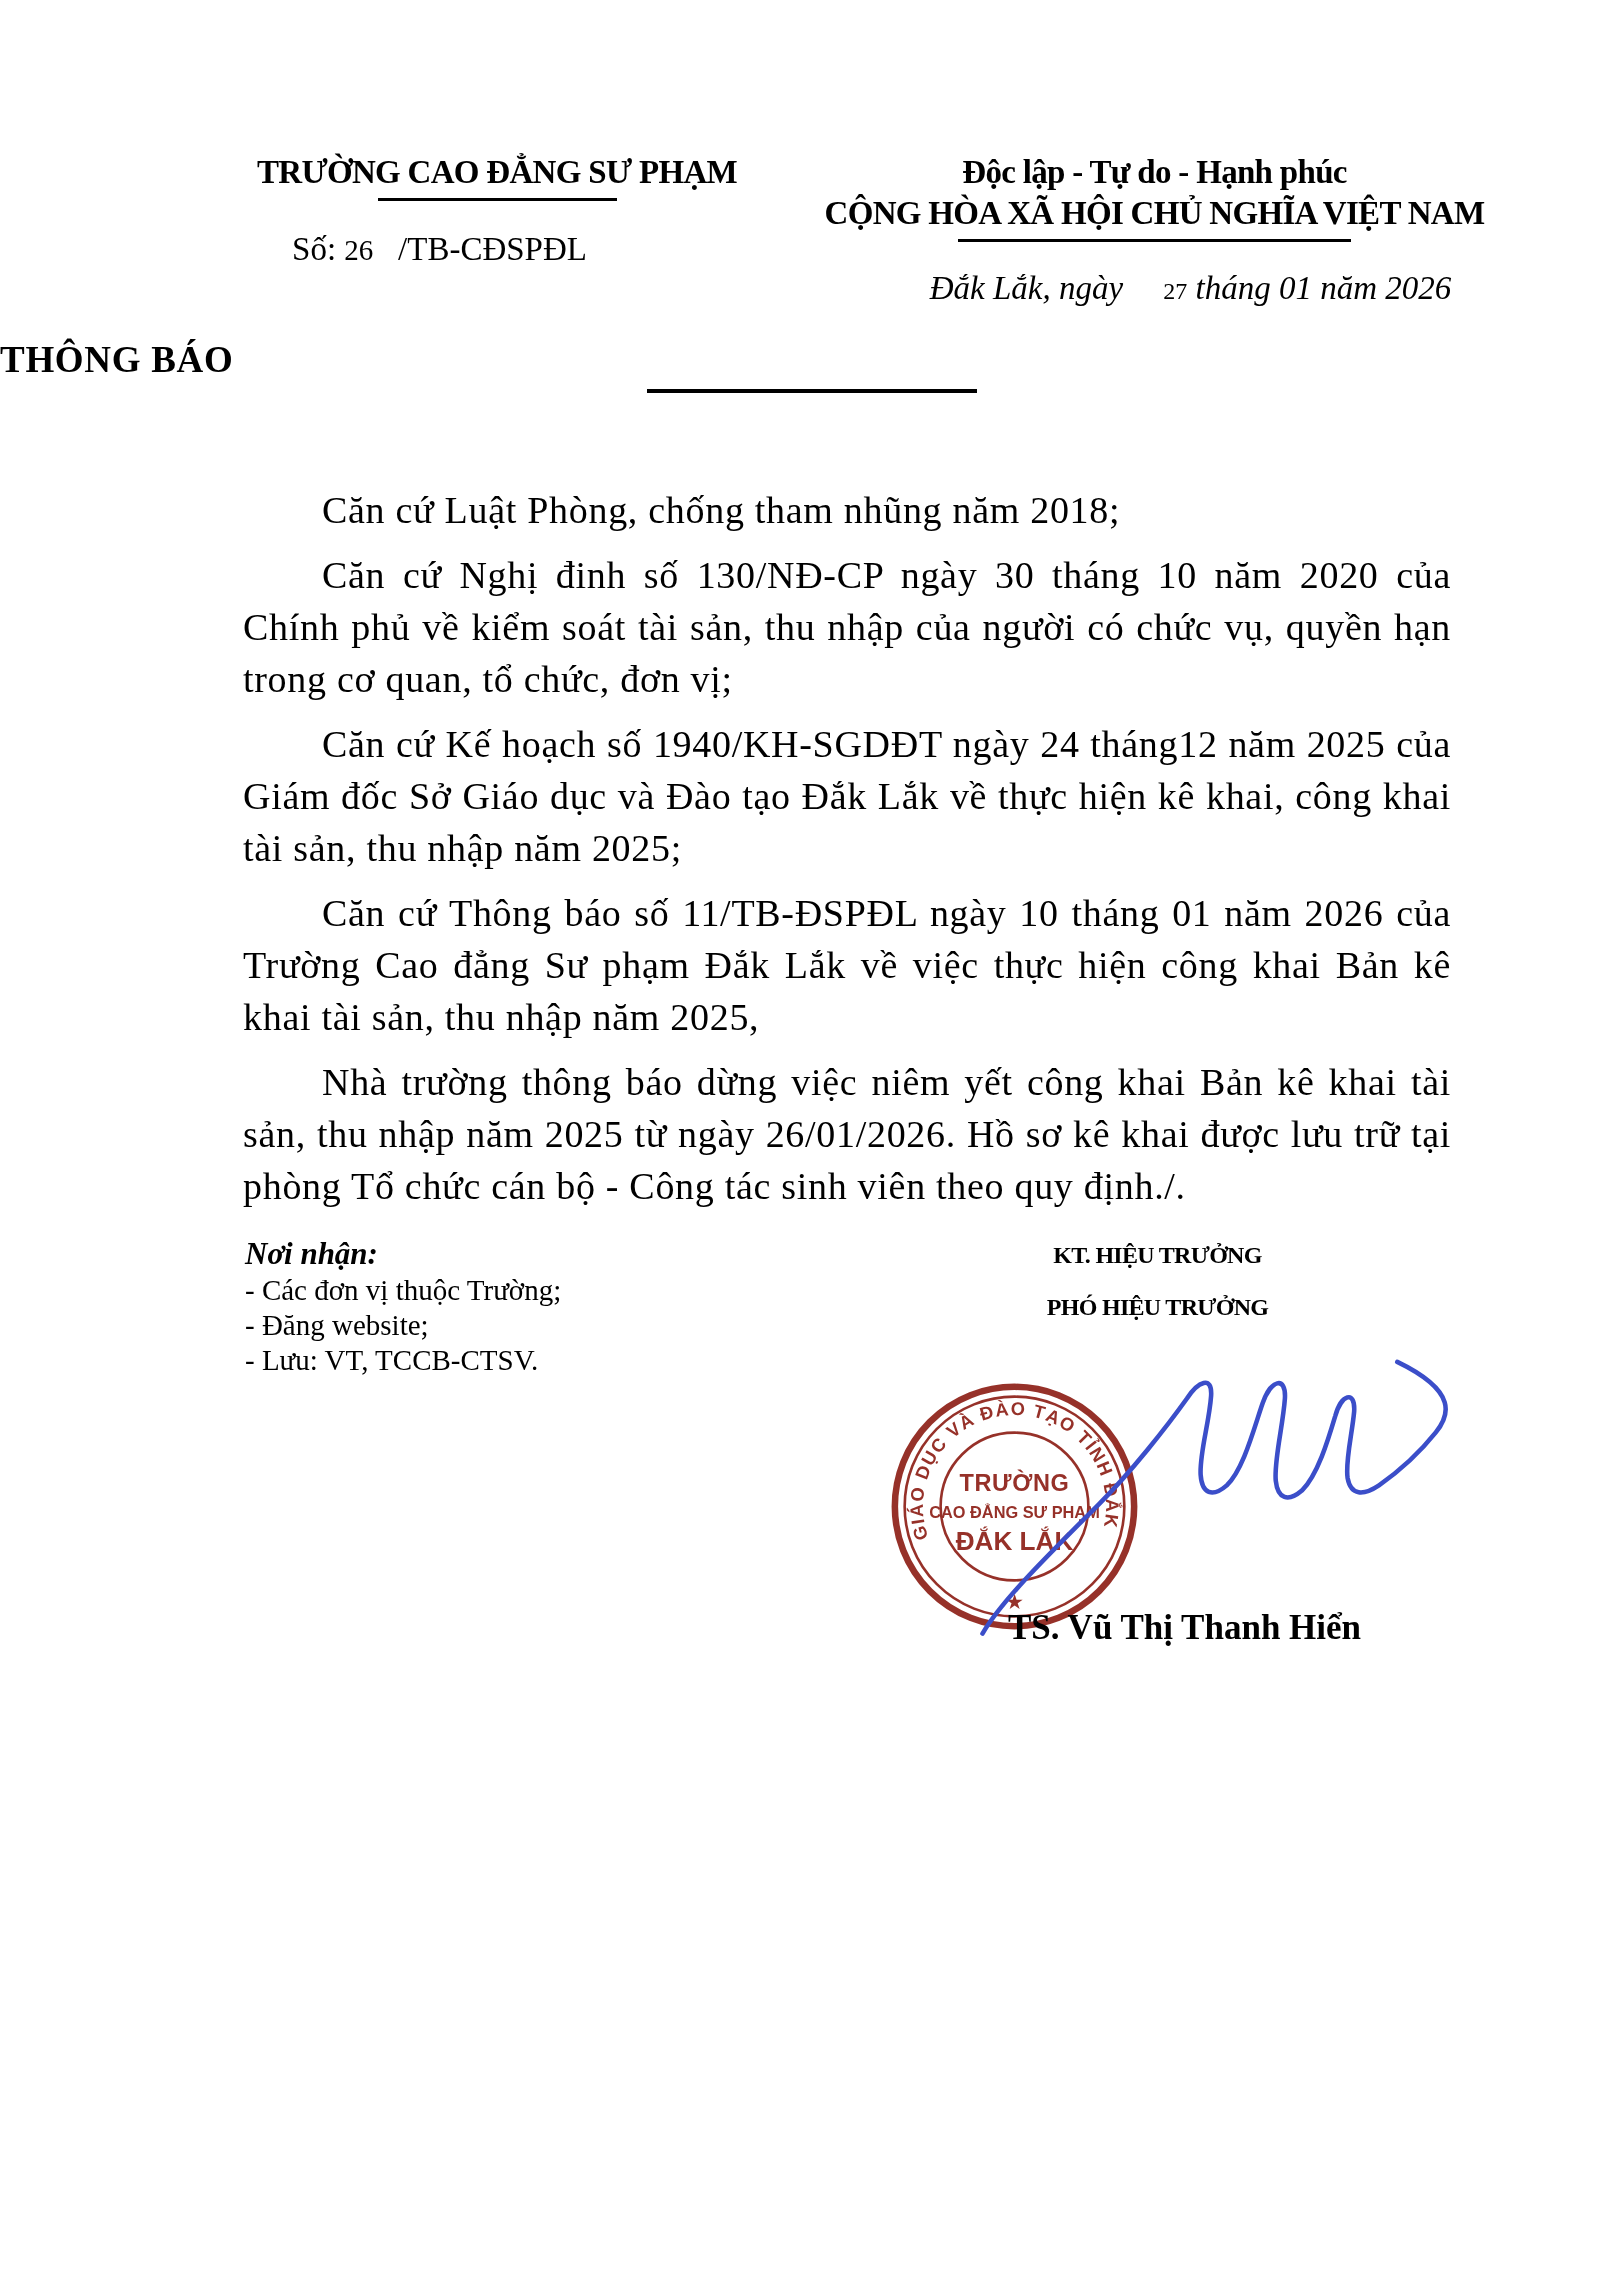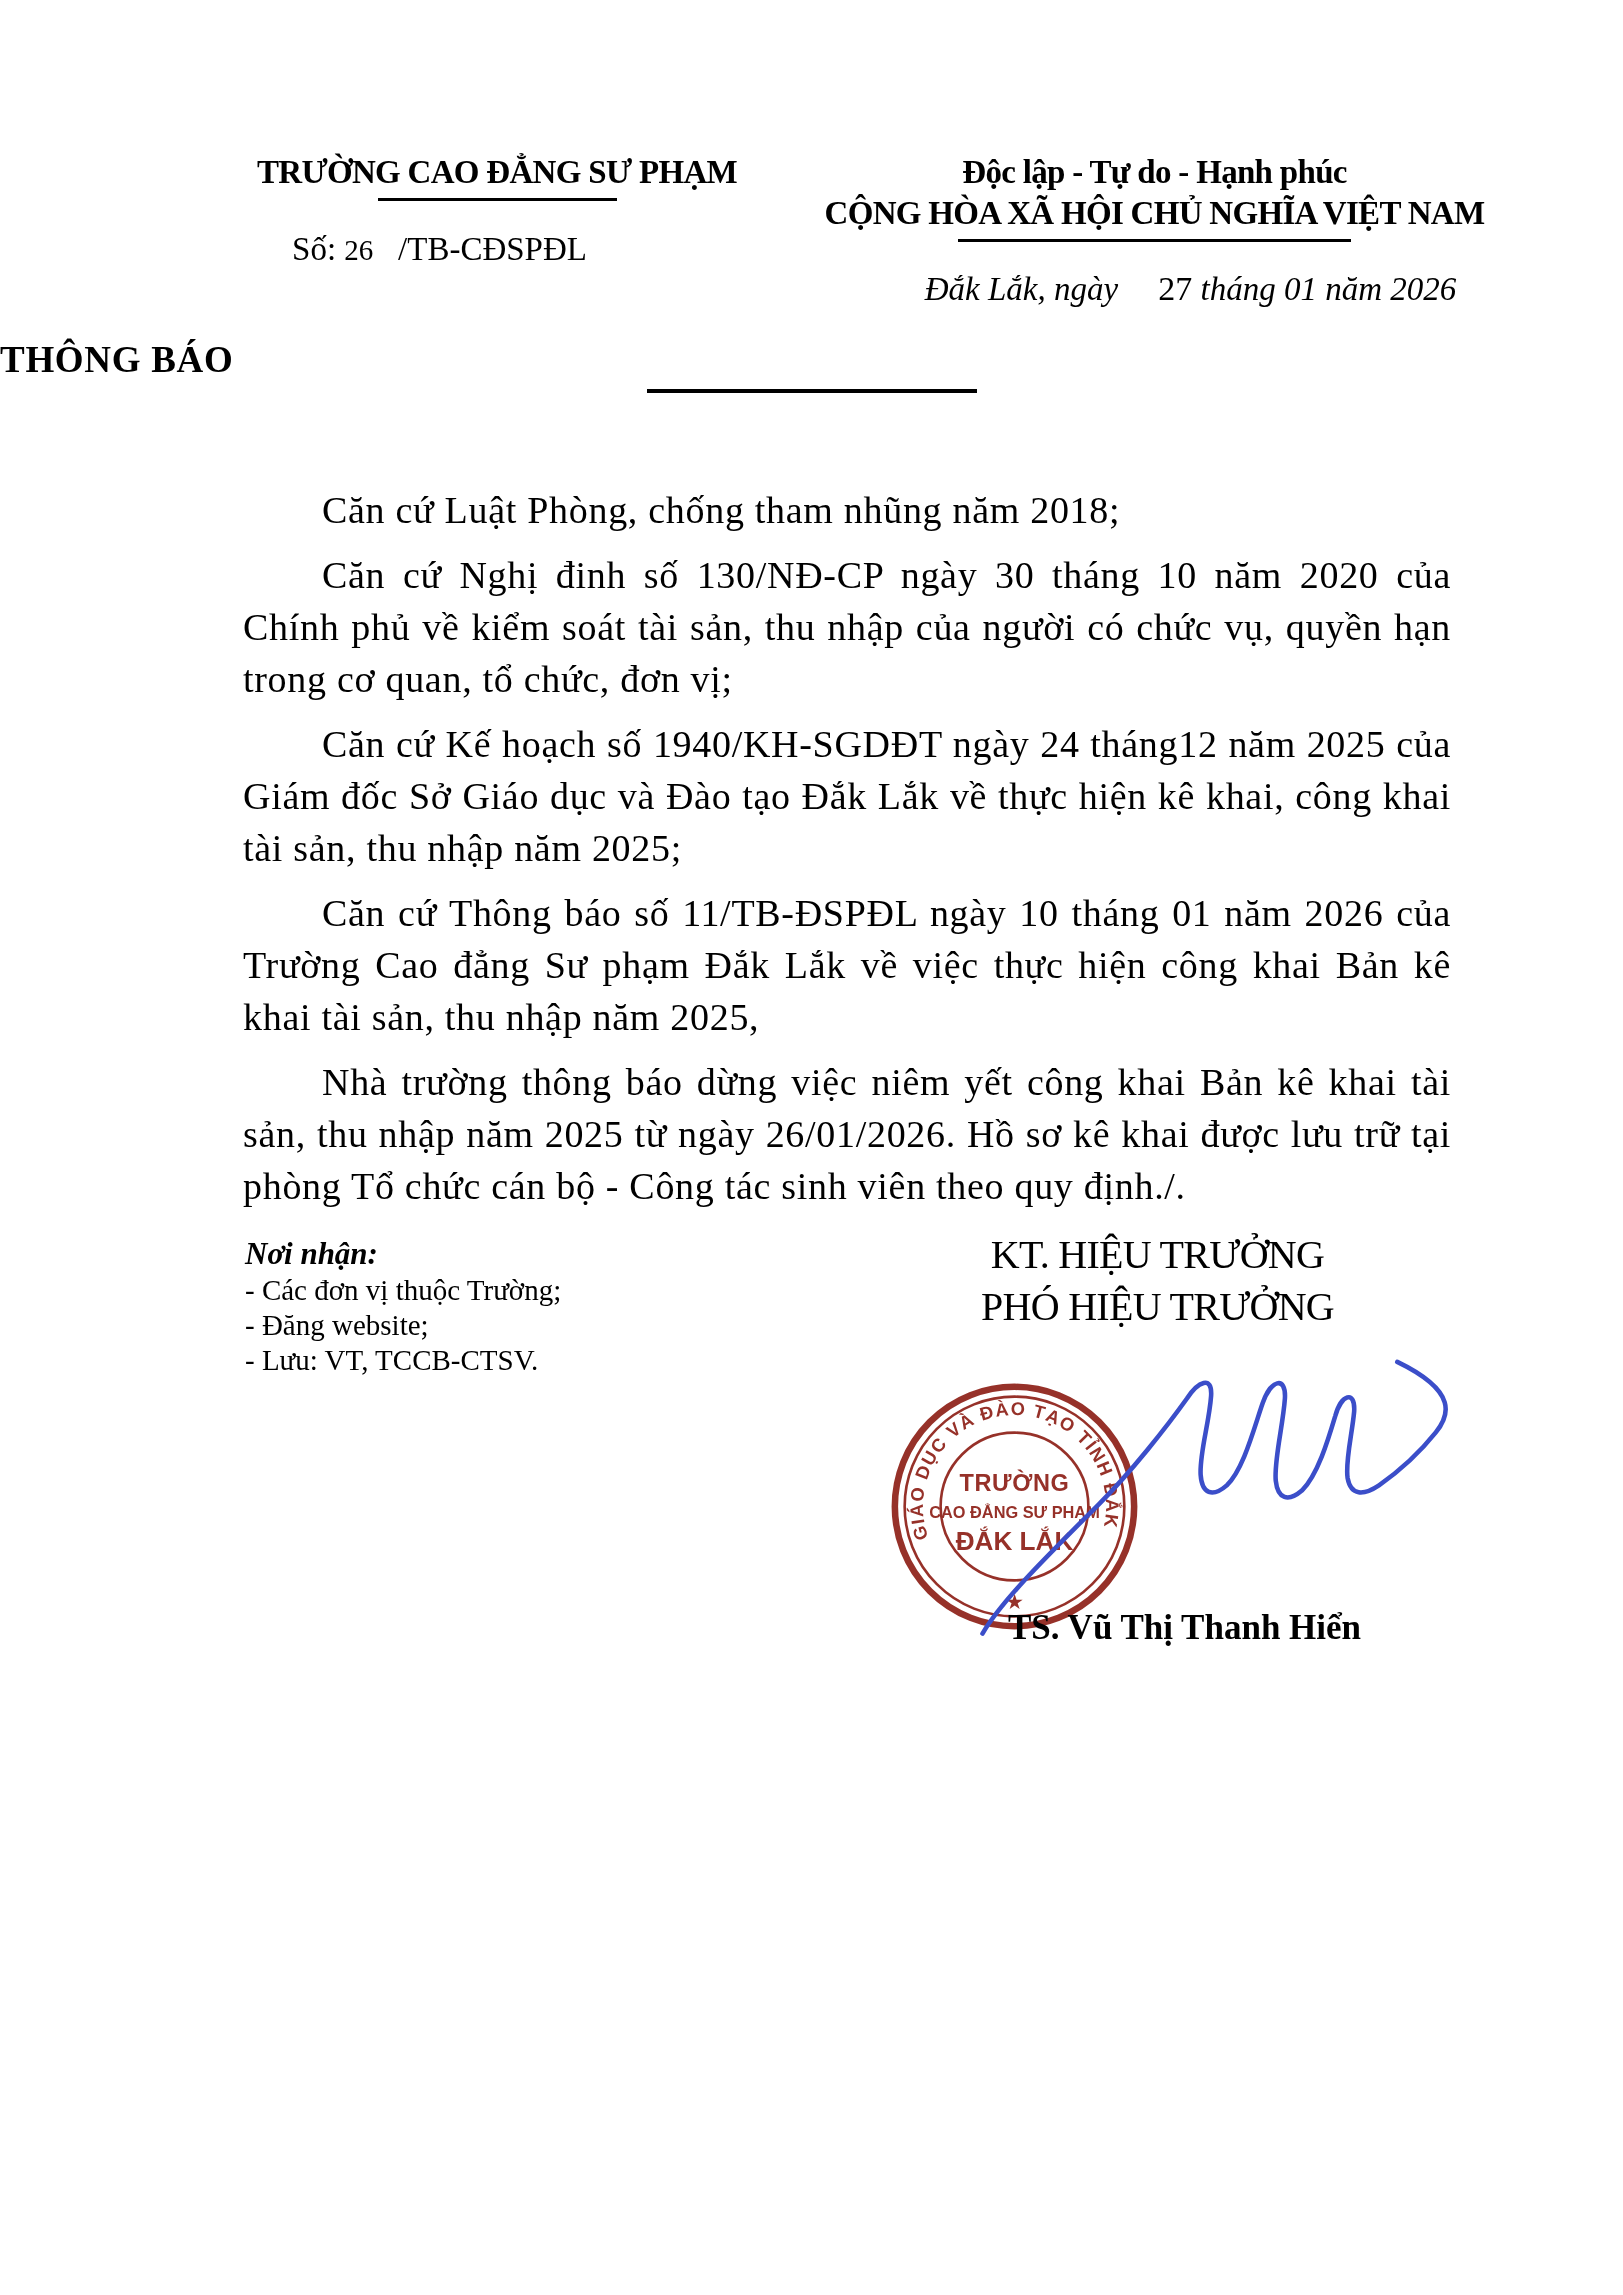--- a/index.html
+++ b/index.html
@@ -13,38 +13,38 @@
   .hdr-left{left:229px;top:152px;width:536px;text-align:center;}
   .hdr-right{left:824px;top:152px;width:661px;text-align:center;}
   .hdr-line{font-size:33px;line-height:41px;letter-spacing:-0.7px;white-space:nowrap;}
   .bold{font-weight:bold;}
   .rule{height:3.3px;background:#000;margin:5.2px auto 0;}
   .rule-left{width:239px;}
   .rule-right{width:393px;}
   .doc-number{margin-top:30px;font-size:33px;padding-right:115px;white-space:nowrap;}
   .doc-number .filled{font-size:29px;}
   .date-line{margin-top:27.5px;font-size:33px;font-style:italic;margin-left:72px;white-space:nowrap;}
-  .date-line .filled{font-style:normal;font-size:34px;margin-left:32px;}
+  .date-line .filled{font-style:normal;font-size:24px;margin-left:32px;}
   
   .title-block{left:0;top:339px;width:1623px;text-align:left;}
   .title-main{font-size:37px;font-weight:bold;line-height:41px;letter-spacing:0.7px;}
   .title-sub{font-size:34px;font-weight:bold;line-height:39px;margin-top:14.4px;letter-spacing:-0.7px;}
   .rule-title{width:330px;height:3.9px;margin-top:9.2px;}
   
   .body-text{left:226px;top:484px;width:1225px;}
   .body-text p{
     font-size:38px;line-height:52px;letter-spacing:0.7px;
     text-align:justify;text-indent:79px;margin:0 0 13px 17px;
   }
   
   .recipients{left:245px;top:1235px;}
   .recipients-label{font-size:31px;font-weight:bold;font-style:italic;line-height:38px;}
   .recipients-item{font-size:29px;line-height:35px;}
   .sig-head{left:850px;top:1229px;width:615px;text-align:center;}
-  .sig-head div{font-size:40px;font-weight:normal;line-height:52px;letter-spacing:-0.7px;white-space:nowrap;}
+  .sig-head div{font-size:24px;font-weight:bold;line-height:52px;letter-spacing:-0.7px;white-space:nowrap;}
   .signer-name{left:913px;top:1608px;width:543px;text-align:center;
     font-size:35px;font-weight:bold;white-space:nowrap;}
   
   .stamp{left:887px;top:1379px;width:255px;height:255px;opacity:.92;}
   .stamp text{font-family:"Liberation Sans","DejaVu Sans",sans-serif;}
   .signature-ink{left:935px;top:1341px;width:530px;height:307px;}
 </style>
 </head>
 <body>
 

